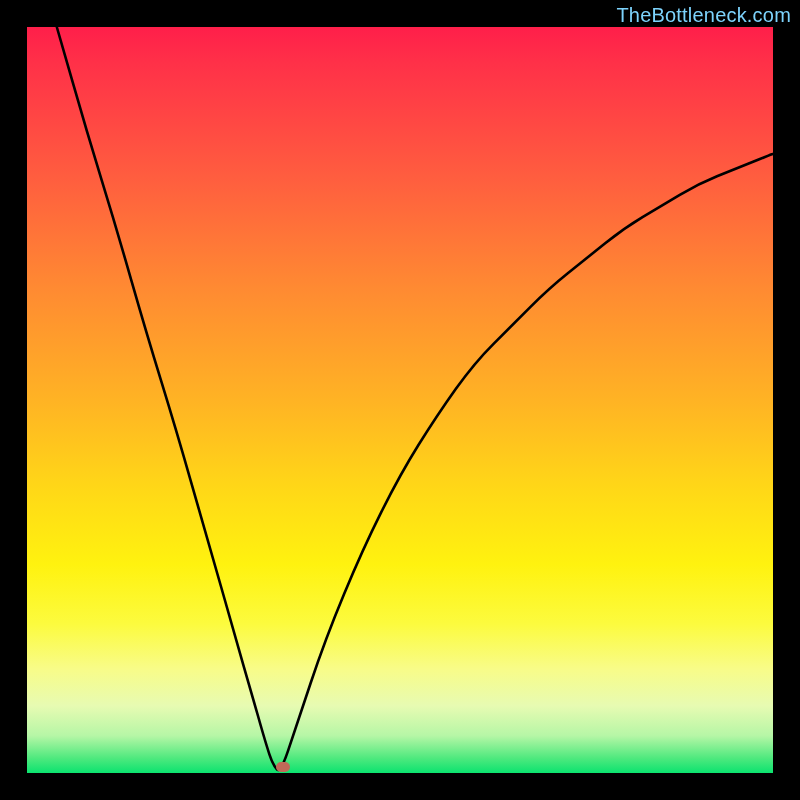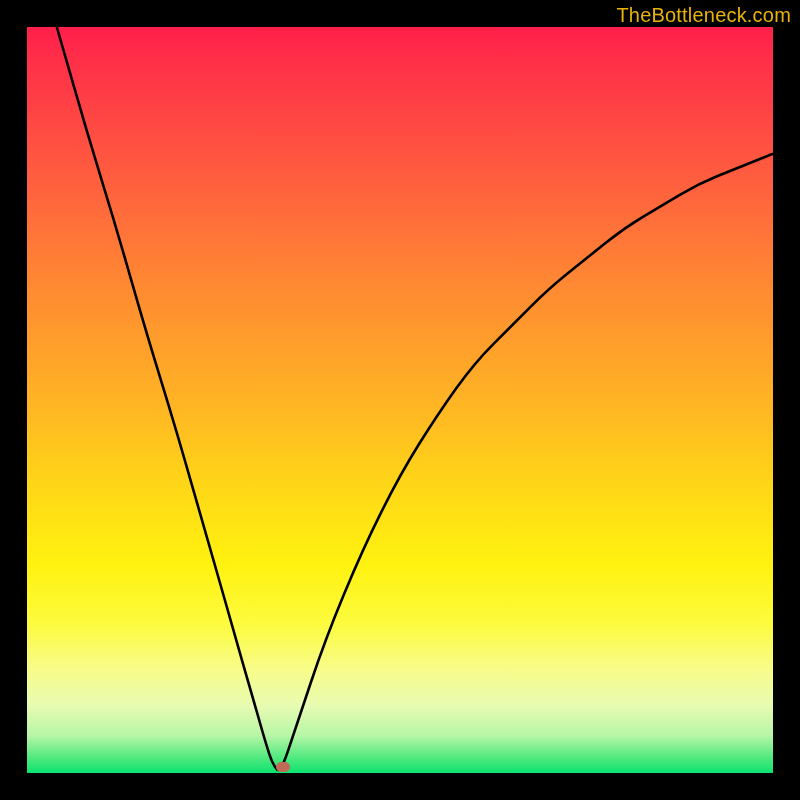--- a/index.html
+++ b/index.html
@@ -62,21 +62,21 @@
     width: 14px;
     height: 10px;
     background: #c06a58;
     border-radius: 5px;
     transform: translate(-50%, -50%);
   }
   .watermark {
     position: absolute;
     top: 4px;
     right: 9px;
-    color: #eab308;
+    color: #7dd3fc;
     font-size: 20px;
     letter-spacing: 0.2px;
     user-select: none;
   }
 </style>
 </head>
 <body>
 
 <div class="frame">
 

